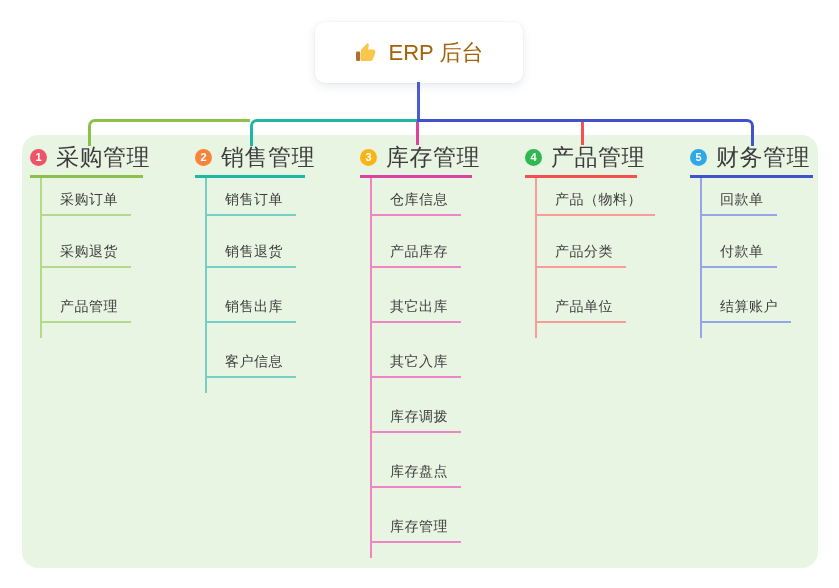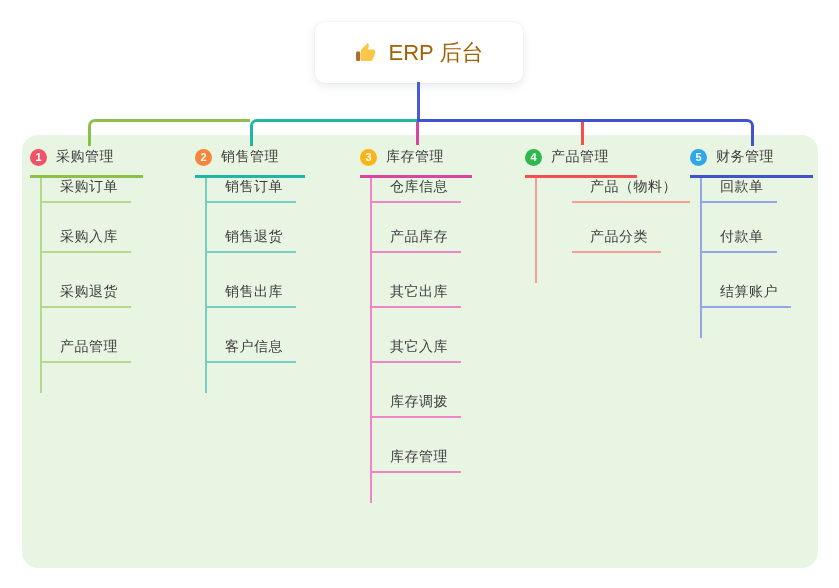--- a/index.html
+++ b/index.html
@@ -24,26 +24,26 @@
                   border-top-left-radius:7px;}
   .seg-elbow-right{top:119px;height:27px;border-top:3px solid;border-right:3px solid;
                    border-top-right-radius:7px;}
   .drop{top:122px;width:3px;height:23px;}
 
   
   .branch{position:absolute;top:146px;}
   .branch-title{display:flex;align-items:center;gap:9px;height:22px;
                 padding-bottom:7px;border-bottom:3px solid;white-space:nowrap;
                 cursor:default;}
-  .branch-title .label{font-size:14px;color:#3c3c3c;letter-spacing:.5px;}
+  .branch-title .label{font-size:23px;color:#3c3c3c;letter-spacing:.5px;}
   .badge{width:17px;height:17px;border-radius:50%;flex:0 0 17px;
          display:flex;align-items:center;justify-content:center;
          color:#ffffff;font-size:11px;font-weight:bold;line-height:1;}
   .children{position:absolute;left:10px;top:32px;border-left:2px solid;}
-  .child{height:55px;display:flex;align-items:flex-start;font-family:Liberation Serif, serif;}
+  .child{height:55px;display:flex;align-items:center;font-family:Liberation Serif, serif;}
   .child:first-child{height:50px;}
   .child .clabel{width:max-content;white-space:nowrap;font-size:14px;color:#3c3c3c;
                  padding:0 13px 5px 18px;border-bottom:2px solid;letter-spacing:.5px;}
 </style>
 </head>
 <body>
 
 <div id="stage">
   <div class="panel"></div>
 
@@ -68,23 +68,20 @@
 
   <div id="branches">
       <div class="branch" style="left: 30px;">
     <div class="branch-title" style="width: 113px; border-bottom-color: rgb(140, 192, 74);">
       <span class="badge" style="background: rgb(239, 83, 104);">1</span>
       <span class="label">采购管理</span>
     </div>
     <div class="children" style="border-left-color: rgb(179, 217, 138);">
           <div class="child">
             <div class="clabel" style="border-bottom-color: rgb(179, 217, 138);">采购订单</div>
-          </div>
-          <div class="child">
-            <div class="clabel" style="border-bottom-color: rgb(179, 217, 138);">采购入库</div>
           </div>
           <div class="child">
             <div class="clabel" style="border-bottom-color: rgb(179, 217, 138);">采购退货</div>
           </div>
           <div class="child">
             <div class="clabel" style="border-bottom-color: rgb(179, 217, 138);">产品管理</div>
           </div>
         </div>
   </div>
       <div class="branch" style="left: 195px;">
@@ -122,35 +119,41 @@
           <div class="child">
             <div class="clabel" style="border-bottom-color: rgb(238, 134, 197);">其它出库</div>
           </div>
           <div class="child">
             <div class="clabel" style="border-bottom-color: rgb(238, 134, 197);">其它入库</div>
           </div>
           <div class="child">
             <div class="clabel" style="border-bottom-color: rgb(238, 134, 197);">库存调拨</div>
           </div>
           <div class="child">
+            <div class="clabel" style="border-bottom-color: rgb(238, 134, 197);">库存盘点</div>
+          </div>
+          <div class="child">
             <div class="clabel" style="border-bottom-color: rgb(238, 134, 197);">库存管理</div>
           </div>
         </div>
   </div>
       <div class="branch" style="left: 525px;">
     <div class="branch-title" style="width: 112px; border-bottom-color: rgb(245, 80, 79);">
       <span class="badge" style="background: rgb(47, 184, 80);">4</span>
       <span class="label">产品管理</span>
     </div>
-    <div class="children" style="border-left-color: rgb(248, 156, 151); padding-left: 35px;">
+    <div class="children" style="border-left-color: rgb(248, 156, 151);">
           <div class="child">
             <div class="clabel" style="border-bottom-color: rgb(248, 156, 151);">产品（物料）</div>
           </div>
           <div class="child">
             <div class="clabel" style="border-bottom-color: rgb(248, 156, 151);">产品分类</div>
+          </div>
+          <div class="child">
+            <div class="clabel" style="border-bottom-color: rgb(248, 156, 151);">产品单位</div>
           </div>
         </div>
   </div>
       <div class="branch" style="left: 690px;">
     <div class="branch-title" style="width: 123px; border-bottom-color: rgb(64, 83, 205);">
       <span class="badge" style="background: rgb(46, 168, 230);">5</span>
       <span class="label">财务管理</span>
     </div>
     <div class="children" style="border-left-color: rgb(147, 166, 230);">
           <div class="child">

